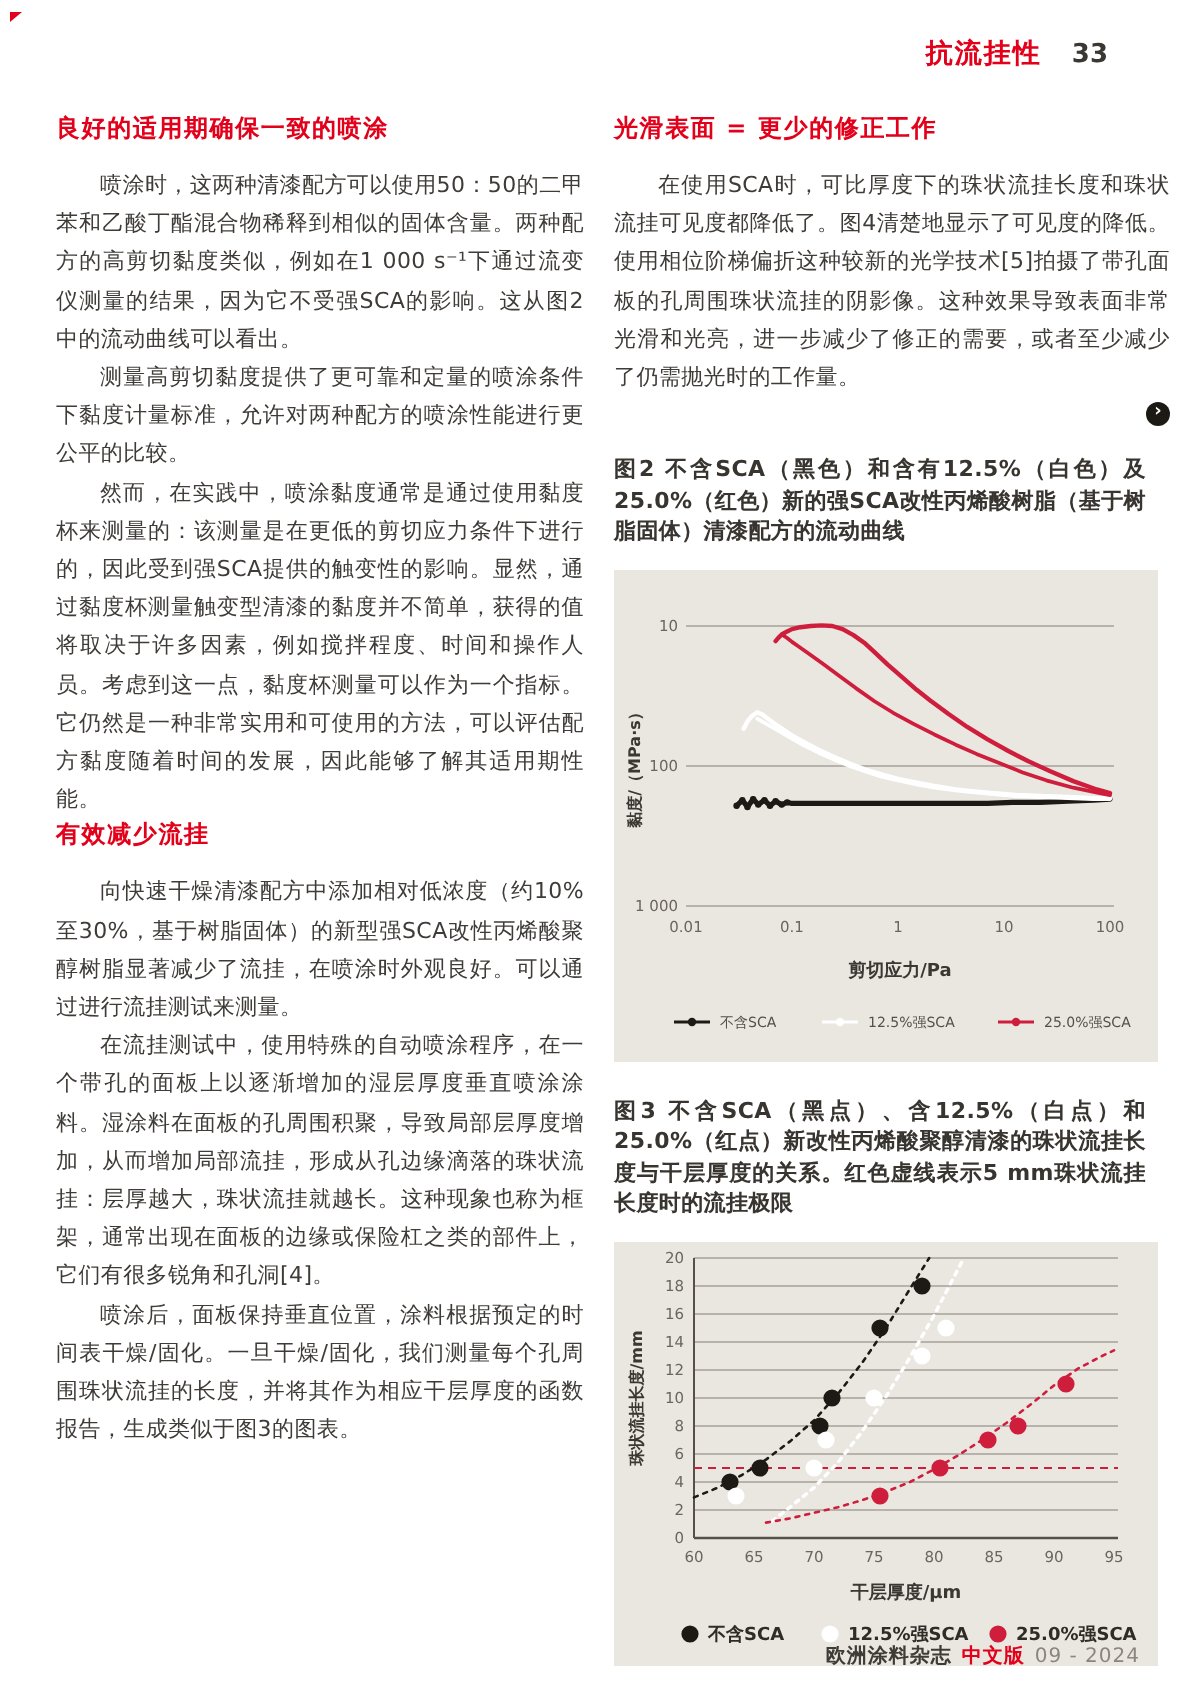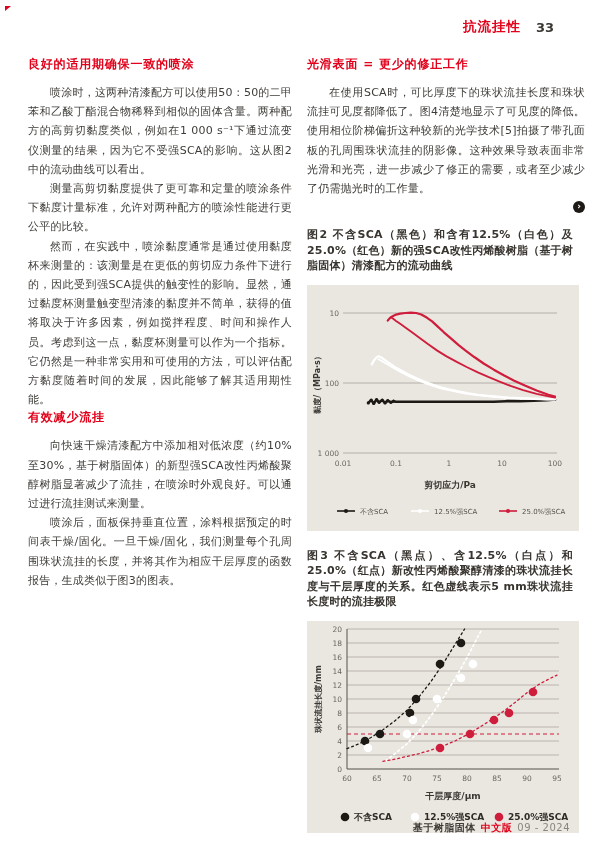--- a/index.html
+++ b/index.html
@@ -60,20 +60,21 @@
 
 <div class="col left">
 
   <h2 class="section-heading">良好的适用期确保一致的喷涂</h2>
   <p class="body-text">喷涂时，这两种清漆配方可以使用50：50的二甲苯和乙酸丁酯混合物稀释到相似的固体含量。两种配方的高剪切黏度类似，例如在1 000 s⁻¹下通过流变仪测量的结果，因为它不受强SCA的影响。这从图2中的流动曲线可以看出。</p>
   <p class="body-text">测量高剪切黏度提供了更可靠和定量的喷涂条件下黏度计量标准，允许对两种配方的喷涂性能进行更公平的比较。</p>
   <p class="body-text">然而，在实践中，喷涂黏度通常是通过使用黏度杯来测量的：该测量是在更低的剪切应力条件下进行的，因此受到强SCA提供的触变性的影响。显然，通过黏度杯测量触变型清漆的黏度并不简单，获得的值将取决于许多因素，例如搅拌程度、时间和操作人员。考虑到这一点，黏度杯测量可以作为一个指标。它仍然是一种非常实用和可使用的方法，可以评估配方黏度随着时间的发展，因此能够了解其适用期性能。</p>
 
   <h2 class="section-heading gap-top">有效减少流挂</h2>
   <p class="body-text">向快速干燥清漆配方中添加相对低浓度（约10%至30%，基于树脂固体）的新型强SCA改性丙烯酸聚醇树脂显著减少了流挂，在喷涂时外观良好。可以通过进行流挂测试来测量。</p>
+  <p class="body-text">在流挂测试中，使用特殊的自动喷涂程序，在一个带孔的面板上以逐渐增加的湿层厚度垂直喷涂涂料。湿涂料在面板的孔周围积聚，导致局部层厚度增加，从而增加局部流挂，形成从孔边缘滴落的珠状流挂：层厚越大，珠状流挂就越长。这种现象也称为框架，通常出现在面板的边缘或保险杠之类的部件上，它们有很多锐角和孔洞[4]。</p>
   <p class="body-text">喷涂后，面板保持垂直位置，涂料根据预定的时间表干燥/固化。一旦干燥/固化，我们测量每个孔周围珠状流挂的长度，并将其作为相应干层厚度的函数报告，生成类似于图3的图表。</p>
 
 </div>
 
 <div class="col right">
   <h2 class="section-heading">光滑表面 = 更少的修正工作</h2>
   <p class="body-text">在使用SCA时，可比厚度下的珠状流挂长度和珠状流挂可见度都降低了。图4清楚地显示了可见度的降低。使用相位阶梯偏折这种较新的光学技术[5]拍摄了带孔面板的孔周围珠状流挂的阴影像。这种效果导致表面非常光滑和光亮，进一步减少了修正的需要，或者至少减少了仍需抛光时的工作量。</p>
 
   <div class="next-row">
     <span class="next-circle">›</span>
@@ -181,16 +182,16 @@
         <circle cx="38" cy="196" r="4.3" fill="#1d1a16"></circle>
         <text x="47" y="199" font-size="9" fill="#2f2c28" text-anchor="start" font-family="DejaVu Sans, sans-serif" font-weight="bold">不含SCA</text>
         <circle cx="108" cy="196" r="4.3" fill="#ffffff"></circle>
         <text x="117" y="199" font-size="9" fill="#2f2c28" text-anchor="start" font-family="DejaVu Sans, sans-serif" font-weight="bold">12.5%强SCA</text>
         <circle cx="192" cy="196" r="4.3" fill="#cf1d3c"></circle>
         <text x="201" y="199" font-size="9" fill="#2f2c28" text-anchor="start" font-family="DejaVu Sans, sans-serif" font-weight="bold">25.0%强SCA</text>
       </svg></div>
 </div>
 
 <footer>
-  <span class="f-journal">基于树脂固体</span>
+  <span class="f-journal">欧洲涂料杂志</span>
   <span class="f-edition">中文版</span>
   <span class="f-issue">09 - 2024</span>
 </footer>
 
 </body></html>

